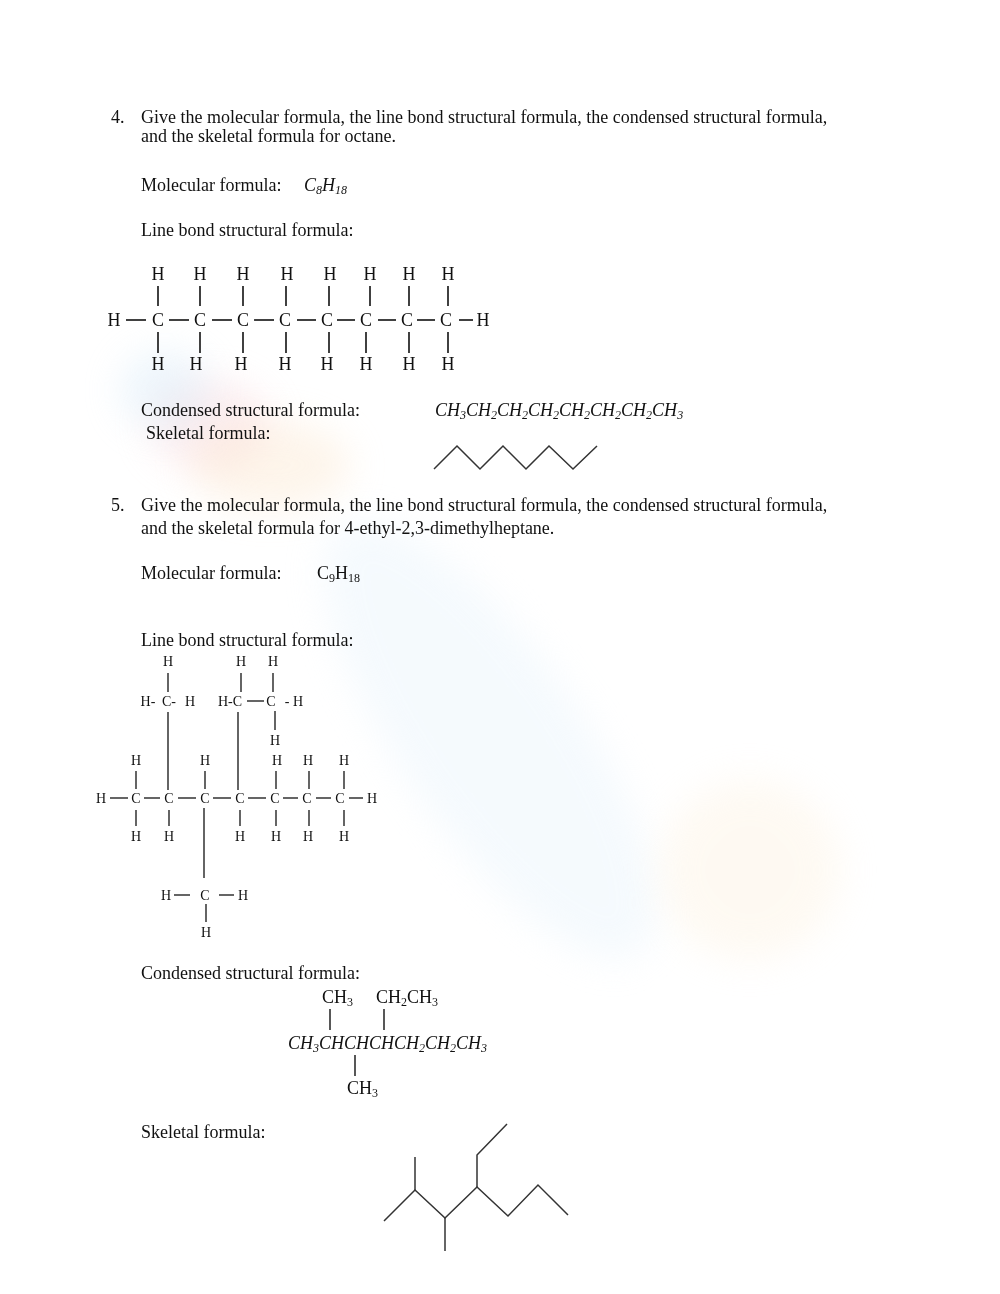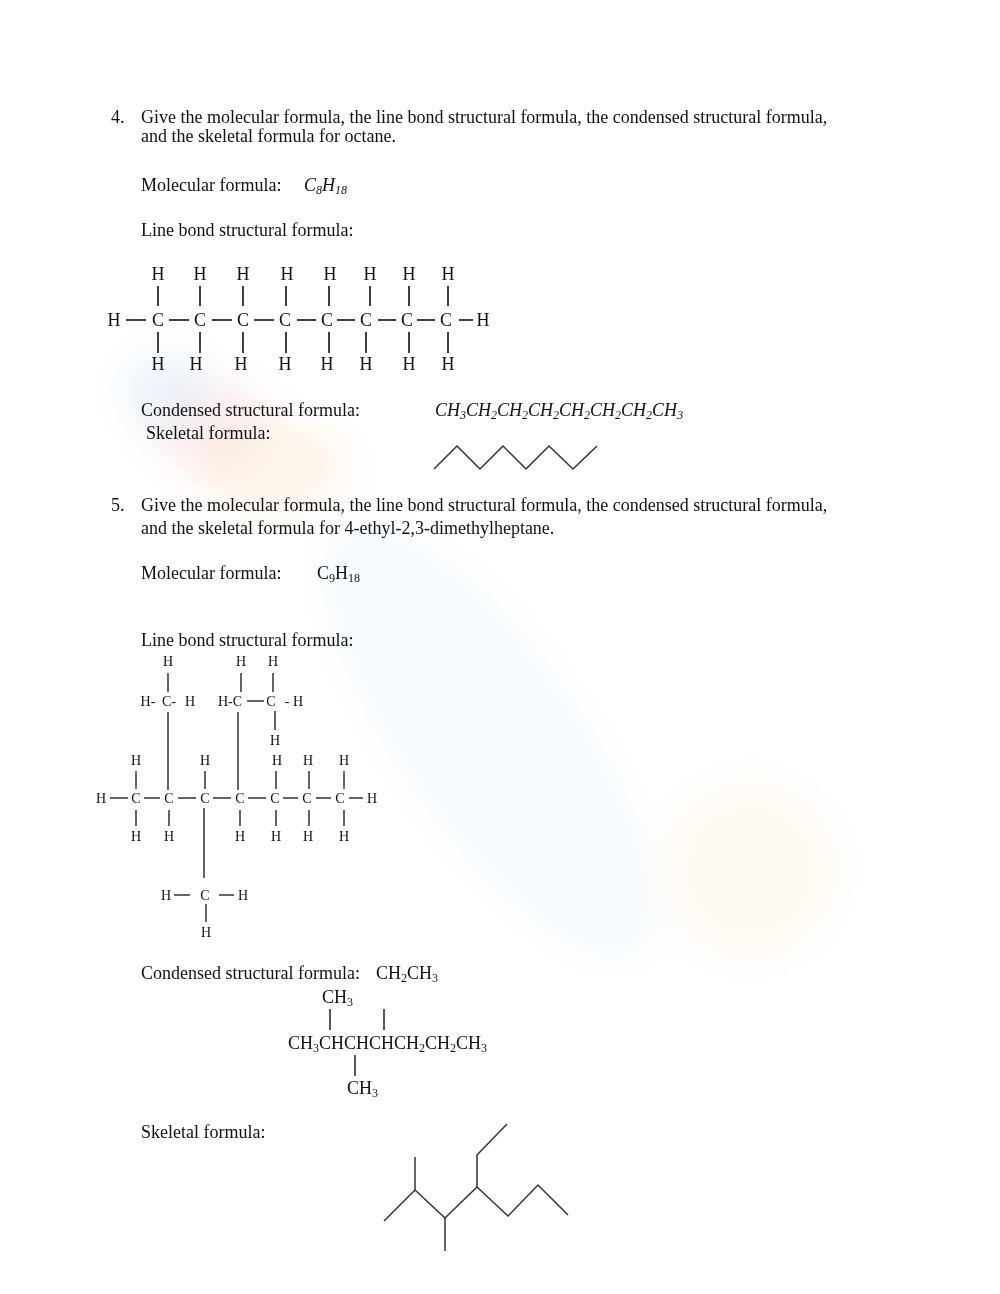--- a/index.html
+++ b/index.html
@@ -196,24 +196,24 @@
       <line x1="219" y1="895" x2="234" y2="895"></line>
     <line x1="206" y1="904" x2="206" y2="922"></line>
   </g>
 </svg>
 
 <div class="txt" style="left:141px;top:962px;">Condensed structural formula:</div>
 
 <div class="txt" style="left:322px;top:986px;">
   <span>CH</span><sub>3</sub>
 </div>
-<div class="txt" style="left:376px;top:962px;">
+<div class="txt" style="left:376px;top:986px;">
   <span>CH</span><sub>2</sub><span>CH</span><sub>3</sub>
 </div>
-<div class="txt" style="left:288px;top:1032px;">
+<div class="txt" style="left:288px;top:1032px;font-style:italic;">
   <span>CH</span><sub>3</sub><span>CHCHCHCH</span><sub>2</sub><span>CH</span><sub>2</sub><span>CH</span><sub>3</sub>
 </div>
 <div class="txt" style="left:347px;top:1077px;">
   <span>CH</span><sub>3</sub>
 </div>
 <svg width="1000" height="1294" style="pointer-events:none;">
   <g stroke="#111" stroke-width="1.4">
     <line x1="330" y1="1009" x2="330" y2="1030"></line>
     <line x1="384" y1="1009" x2="384" y2="1030"></line>
     <line x1="355" y1="1055" x2="355" y2="1076"></line>

